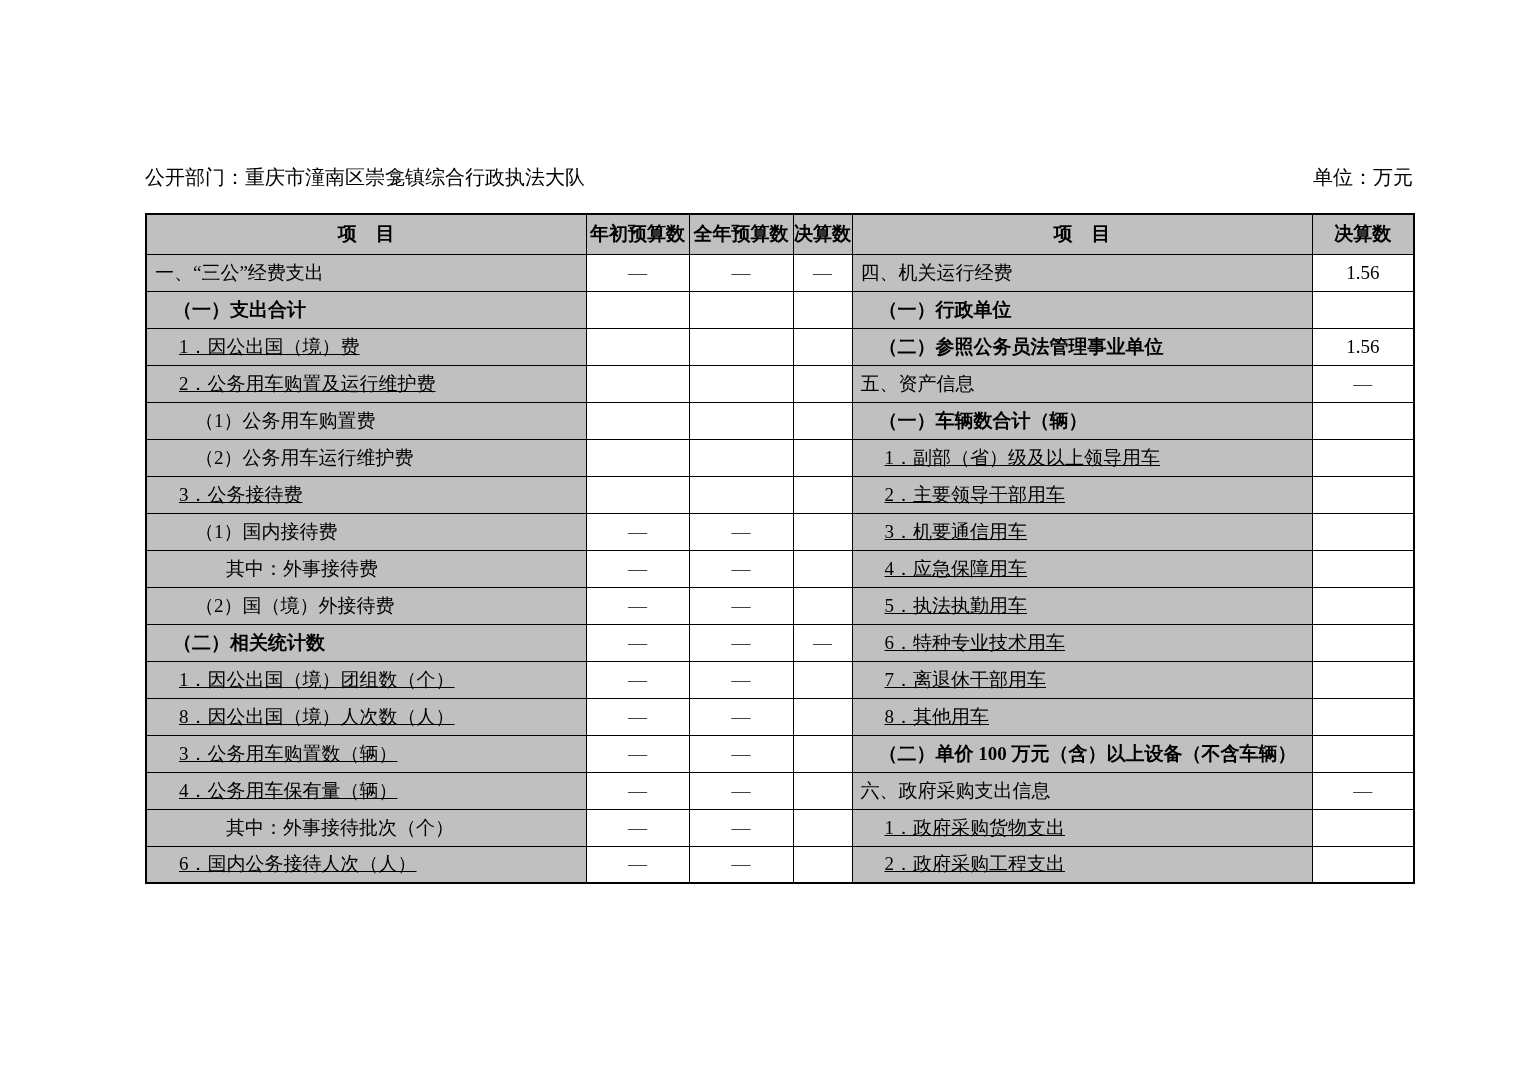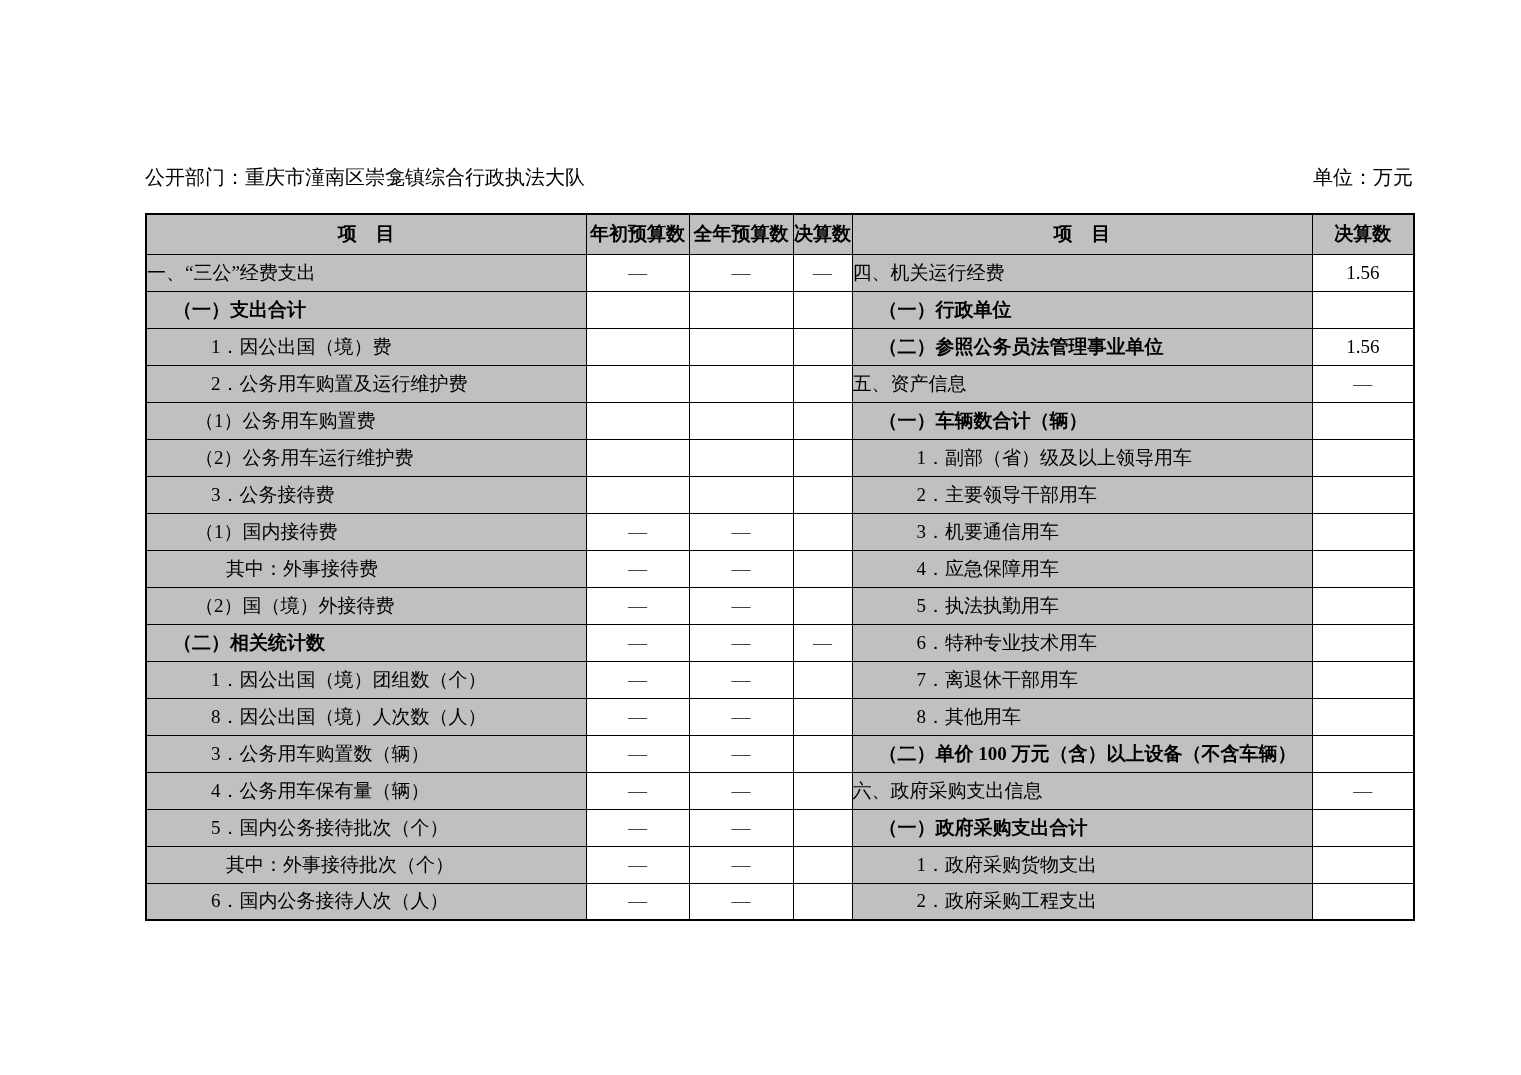--- a/index.html
+++ b/index.html
@@ -55,23 +55,23 @@
   }
   td.label{
     background:var(--gray);
     text-align:left;
   }
   td.val{
     background:#ffffff;
     text-align:center;
   }
   td.dash{color:var(--dash);}
-  .ind1{padding-left:0;}
+  .ind1{padding-left:8px;}
   .ind2{padding-left:26px;font-weight:bold;}
-  .ind3{padding-left:64px;}
+  .ind3{padding-left:32px;text-decoration:underline;}
   .ind4{padding-left:48px;}
   .ind5{padding-left:79px;}
 </style>
 </head>
 <body>
 
 <div class="titlebar">
   <span>公开部门：重庆市潼南区崇龛镇综合行政执法大队</span>
   <span>单位：万元</span>
 </div>
@@ -210,28 +210,20 @@
       </tr>
       <tr>
         <td class="label ind3">4．公务用车保有量（辆）</td>
         <td class="val dash">—</td>
         <td class="val dash">—</td>
         <td class="val"></td>
         <td class="label ind1">六、政府采购支出信息</td>
         <td class="val dash">—</td>
       </tr>
       <tr>
-        <td class="label ind3">5．国内公务接待批次（个）</td>
-        <td class="val dash">—</td>
-        <td class="val dash">—</td>
-        <td class="val"></td>
-        <td class="label ind2">（一）政府采购支出合计</td>
-        <td class="val"></td>
-      </tr>
-      <tr>
         <td class="label ind5">其中：外事接待批次（个）</td>
         <td class="val dash">—</td>
         <td class="val dash">—</td>
         <td class="val"></td>
         <td class="label ind3">1．政府采购货物支出</td>
         <td class="val"></td>
       </tr>
       <tr>
         <td class="label ind3">6．国内公务接待人次（人）</td>
         <td class="val dash">—</td>

